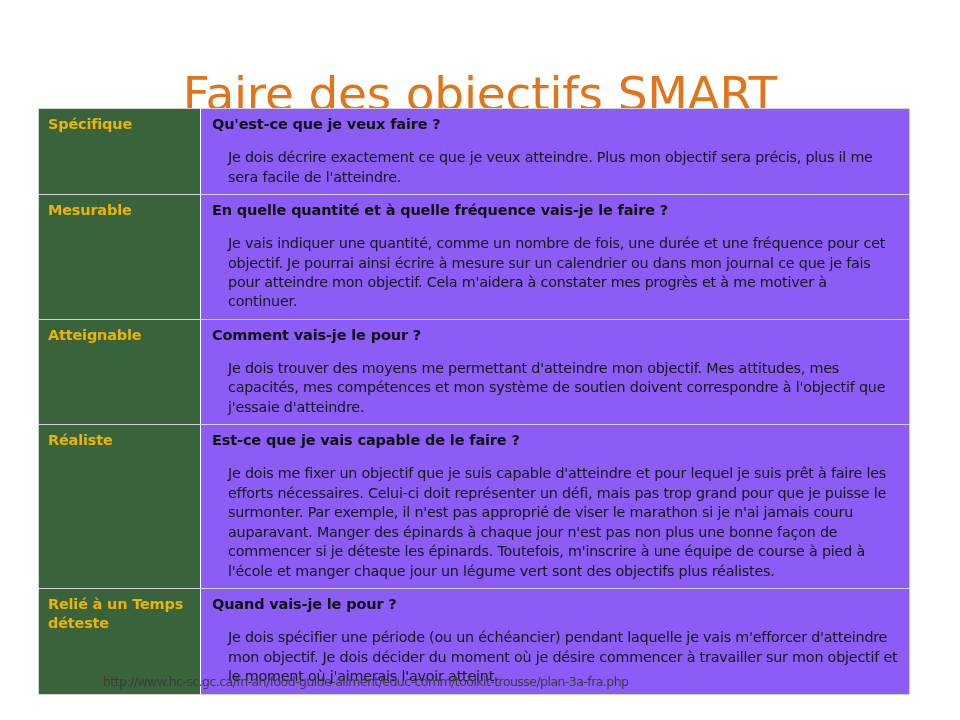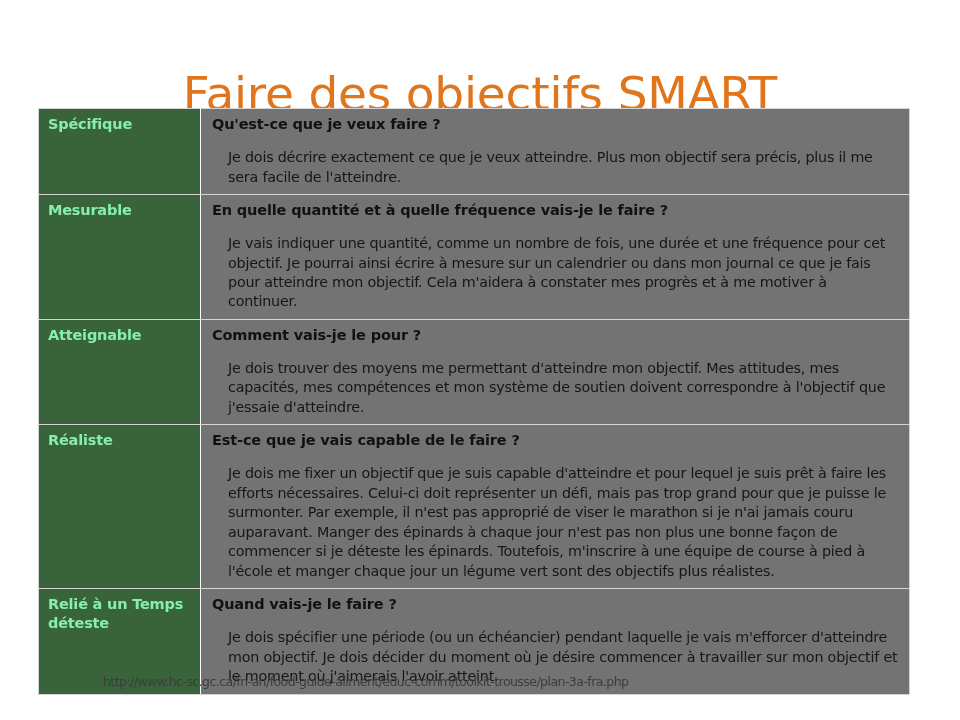--- a/index.html
+++ b/index.html
@@ -65,32 +65,32 @@
 
   .smart-table td {
     vertical-align: top;
     border: 1px solid #d4d4d4;
     padding: 0;
   }
 
   td.label-cell {
     width: 152px;
     background: #39643B;
-    color: #86efac;
+    color: #eab308;
     font-family: "DejaVu Sans", sans-serif;
     font-size: 14.5px;
     font-weight: bold;
     padding: 6px 0 6px 9px;
     line-height: 1.32;
     border-right: 1px solid #ffffff;
     letter-spacing: -0.2px;
   }
 
   td.body-cell {
-    background: #737373;
+    background: #8b5cf6;
     padding: 5px 10px 7px 11px;
     color: #111111;
   }
 
   .q-text {
     font-family: "DejaVu Sans", sans-serif;
     font-size: 14.5px;
     font-weight: bold;
     color: #111111;
     line-height: 1.32;
@@ -162,21 +162,21 @@
           <td class="label-cell">Réaliste</td>
           <td class="body-cell">
             <p class="q-text">Est-ce que je vais capable de le faire ?</p>
             <p class="a-text">Je dois me fixer un objectif que je suis capable d'atteindre et pour lequel je suis prêt à faire les efforts nécessaires. Celui-ci doit représenter un défi, mais pas trop grand pour que je puisse le surmonter. Par exemple, il n'est pas approprié de viser le marathon si je n'ai jamais couru auparavant. Manger des épinards à chaque jour n'est pas non plus une bonne façon de commencer si je déteste les épinards. Toutefois, m'inscrire à une équipe de course à pied à l'école et manger chaque jour un légume vert sont des objectifs plus réalistes.</p>
           </td>
         </tr>
 
         <tr>
           <td class="label-cell">Relié à un Temps déteste</td>
           <td class="body-cell">
-            <p class="q-text">Quand vais-je le faire ?</p>
+            <p class="q-text">Quand vais-je le pour ?</p>
             <p class="a-text">Je dois spécifier une période (ou un échéancier) pendant laquelle je vais m'efforcer d'atteindre mon objectif. Je dois décider du moment où je désire commencer à travailler sur mon objectif et le moment où j'aimerais l'avoir atteint.</p>
           </td>
         </tr>
 
       </tbody>
     </table>
   </div>
 
   <div class="source-url">http://www.hc-sc.gc.ca/fn-an/food-guide-aliment/educ-comm/toolkit-trousse/plan-3a-fra.php</div>
 

